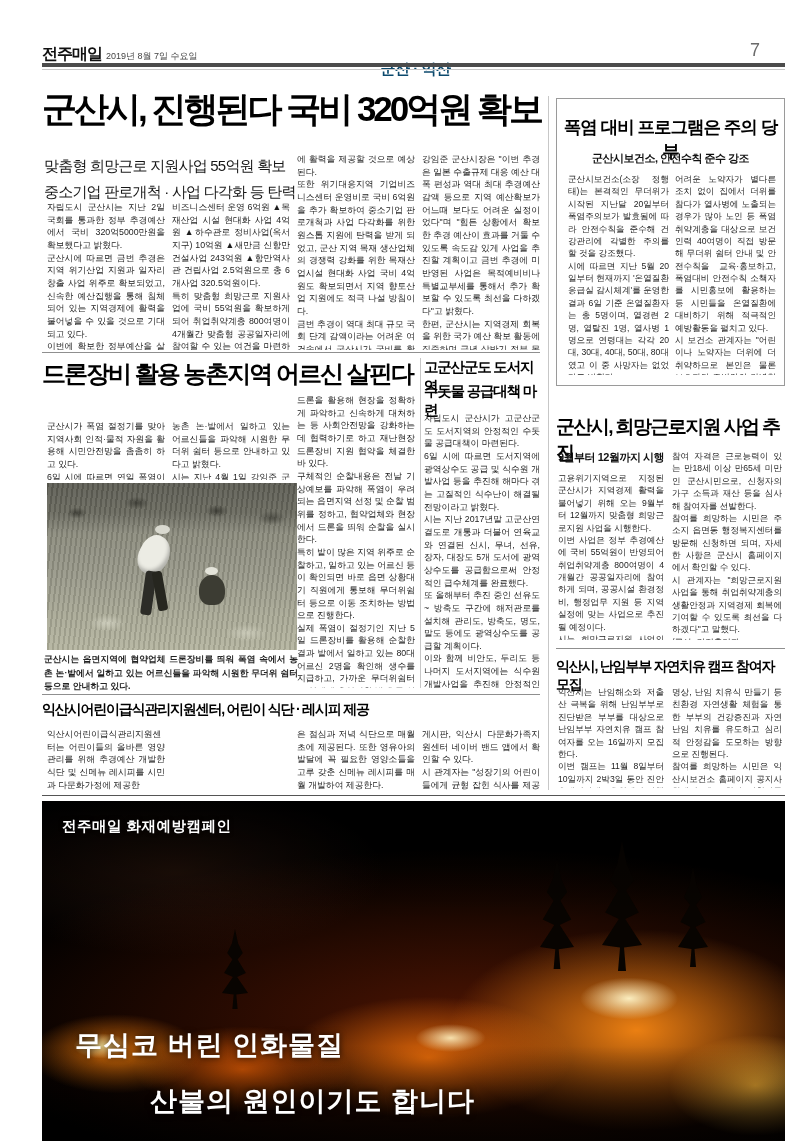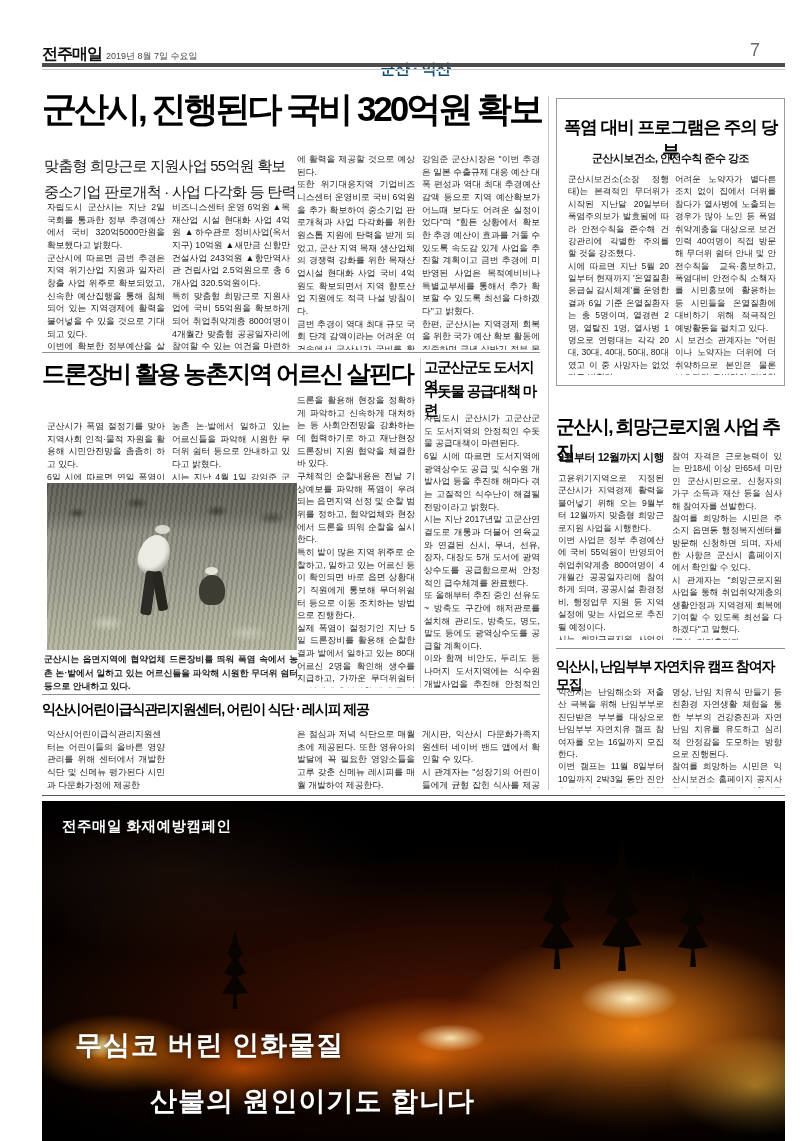--- a/index.html
+++ b/index.html
@@ -179,21 +179,21 @@
 
   <div class="camp-head">익산시, 난임부부 자연치유 캠프 참여자 모집</div>
   <div class="bodycol rightcol" style="left:558px; top:686px; height:102px;">익산시는 난임해소와 저출산 극복을 위해 난임부부로 진단받은 부부를 대상으로 난임부부 자연치유 캠프 참여자를 오는 16일까지 모집한다.
 이번 캠프는 11월 8일부터 10일까지 2박3일 동안 진안 온생명평생교육원에서 진행되며 합숙생활비, 교육비 등 모든 캠프 비용이 전액 지원된다.
 교육 프로그램은 전통체조, 산책과</div>
   <div class="bodycol rightcol" style="left:672px; top:686px; width:110px; height:102px;">명상, 난임 치유식 만들기 등 친환경 자연생활 체험을 통한 부부의 건강증진과 자연 난임 치유를 유도하고 심리적 안정감을 도모하는 방향으로 진행된다.
 참여를 희망하는 시민은 익산시보건소 홈페이지 공지사항에서 캠프 참가 신청서를 내려 받아 작성해 제출하면 된다.   /익산=장인철 기자</div>
 
   <div class="hrule" style="left:42px; top:694px; width:498px;"></div>
   <div class="meal-head">익산시어린이급식관리지원센터, 어린이 식단 · 레시피 제공</div>
-  <div class="bodycol" style="left:47px;  top:728px; height:64px;">익산시어린이급식관리지원센터는 어린이들의 올바른 영양 관리를 위해 센터에서 개발한 식단 및 신메뉴 평가된다 시민과 다문화가정에 제공한</div>
+  <div class="bodycol" style="left:47px;  top:728px; height:64px;">익산시어린이급식관리지원센터는 어린이들의 올바른 영양 관리를 위해 추경예산 개발한 식단 및 신메뉴 레시피를 시민과 다문화가정에 제공한</div>
   <div class="bodycol" style="left:297px; top:728px; height:64px;">은 점심과 저녁 식단으로 매월 초에 제공된다. 또한 영유아의 발달에 꼭 필요한 영양소들을 고루 갖춘 신메뉴 레시피를 매월 개발하여 제공한다.
 식단 및 신메뉴 레시피는 익산시 홈페이지 익산소식 게시판과 익산시 다문화가족지원센터 알림마당 자료실</div>
   <div class="bodycol" style="left:422px; top:728px; height:64px;">게시판, 익산시 다문화가족지원센터 네이버 밴드 앱에서 확인할 수 있다.
 시 관계자는 "성장기의 어린이들에게 균형 잡힌 식사를 제공함으로써 어린이들의 올바른 식습관 형성과 성장에 기여하길 바란다"고 밝혔다.   /익산=장인철 기자</div>
 
   <div class="hrule" style="left:42px; top:795px; width:743px; background:#555;"></div>
   <div class="campaign">
     <div class="fire-scene"></div>
     <div class="tree tree-1"></div>
     <div class="tree tree-2"></div>

